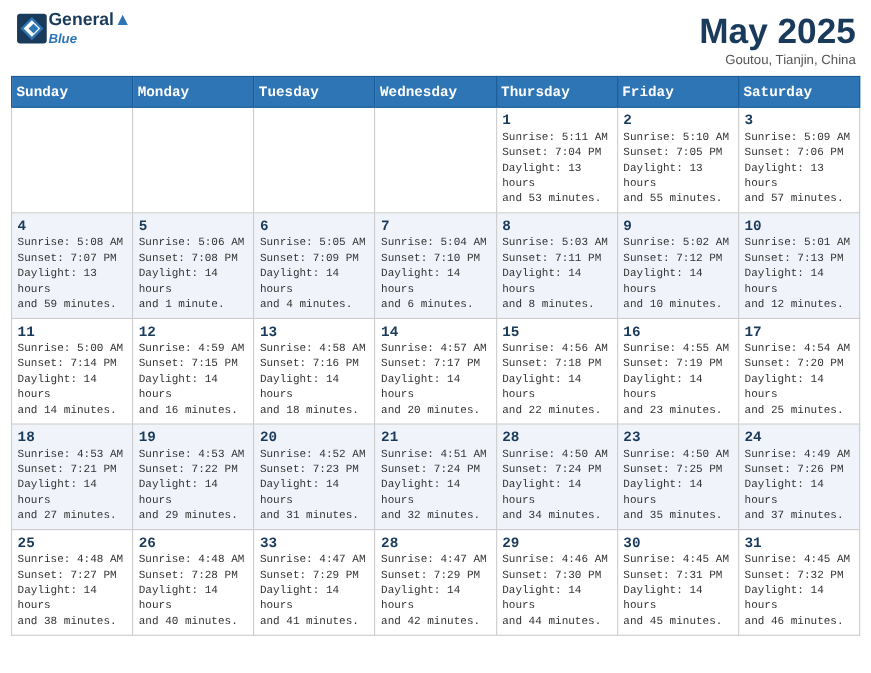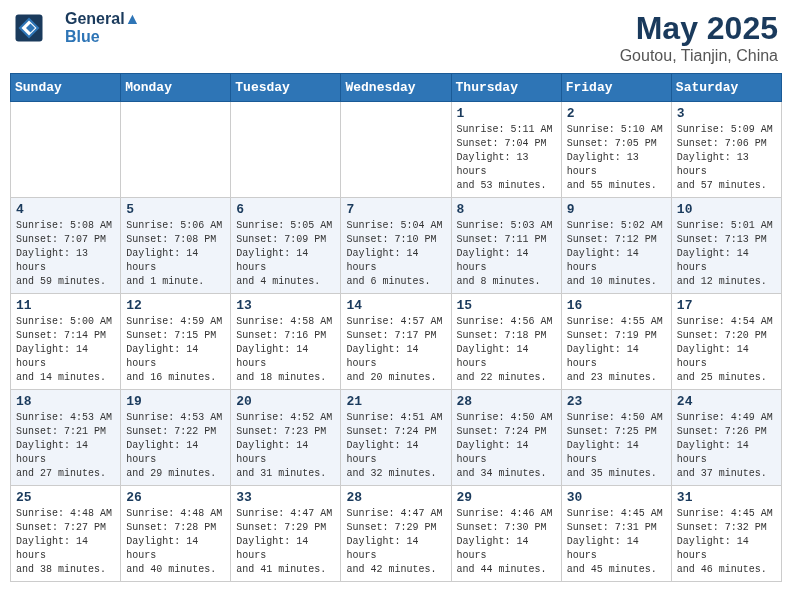--- a/index.html
+++ b/index.html
@@ -13,36 +13,36 @@
     .header {
       display: flex;
       justify-content: space-between;
       align-items: flex-start;
       margin-bottom: 8px;
       padding: 0 4px;
     }
     .logo {
       display: flex;
       align-items: center;
-      gap: 21px;
+      gap: 0;
     }
     .logo-icon {
       width: 30px;
       height: 30px;
     }
     .title-block {
       text-align: right;
     }
     .main-title {
       font-size: 32px;
       font-weight: bold;
       color: #1a3a5c;
     }
     .subtitle {
-      font-size: 16px;
+      font-size: 12px;
       color: #555;
     }
     .calendar {
       width: 100%;
       border-collapse: collapse;
       border: 1px solid #ccc;
       font-family: Liberation Mono, monospace;
     }
     .calendar th {
       background-color: #2e75b6;
@@ -89,21 +89,21 @@
 <div class="header">
   <div class="logo">
     <svg class="logo-icon" viewBox="0 0 40 40">
       <rect x="2" y="2" width="36" height="36" rx="4" fill="#1a3a5c"></rect>
       <polygon points="20,6 34,20 20,34 6,20" fill="#2e75b6"></polygon>
       <polygon points="20,10 30,20 20,30 10,20" fill="#fff"></polygon>
       <polygon points="22,14 28,20 22,26 16,20" fill="#2e75b6"></polygon>
     </svg>
     <div>
       <div style="font-size:16px;font-weight:bold;color:#1a3a5c;">General<span style="color:#2e75b6;">▲</span></div>
-      <div style="font-size:16px;font-weight:bold;color:#2e75b6;">Blue</div>
+      <div style="font-size:12px;font-weight:bold;color:#2e75b6;font-style:italic;">Blue</div>
     </div>
   </div>
   <div class="title-block">
     <div class="main-title">May 2025</div>
     <div class="subtitle">Goutou, Tianjin, China</div>
   </div>
 </div>
 
 <table class="calendar">
   <thead>

